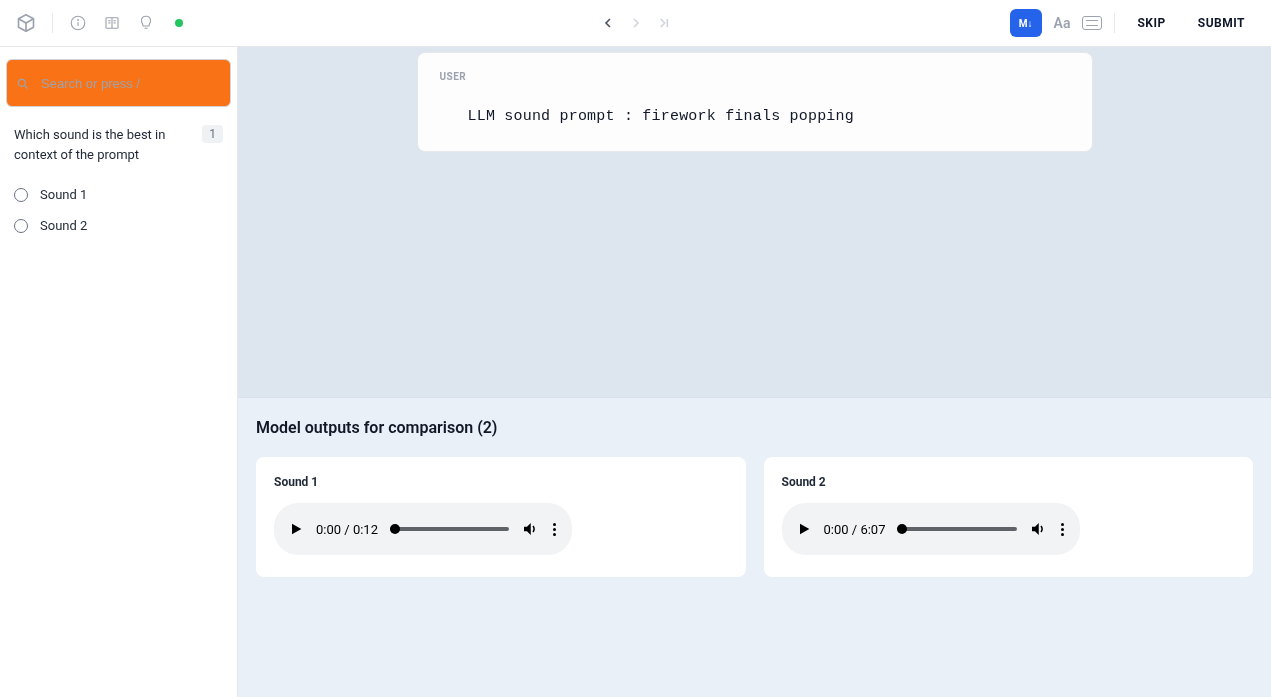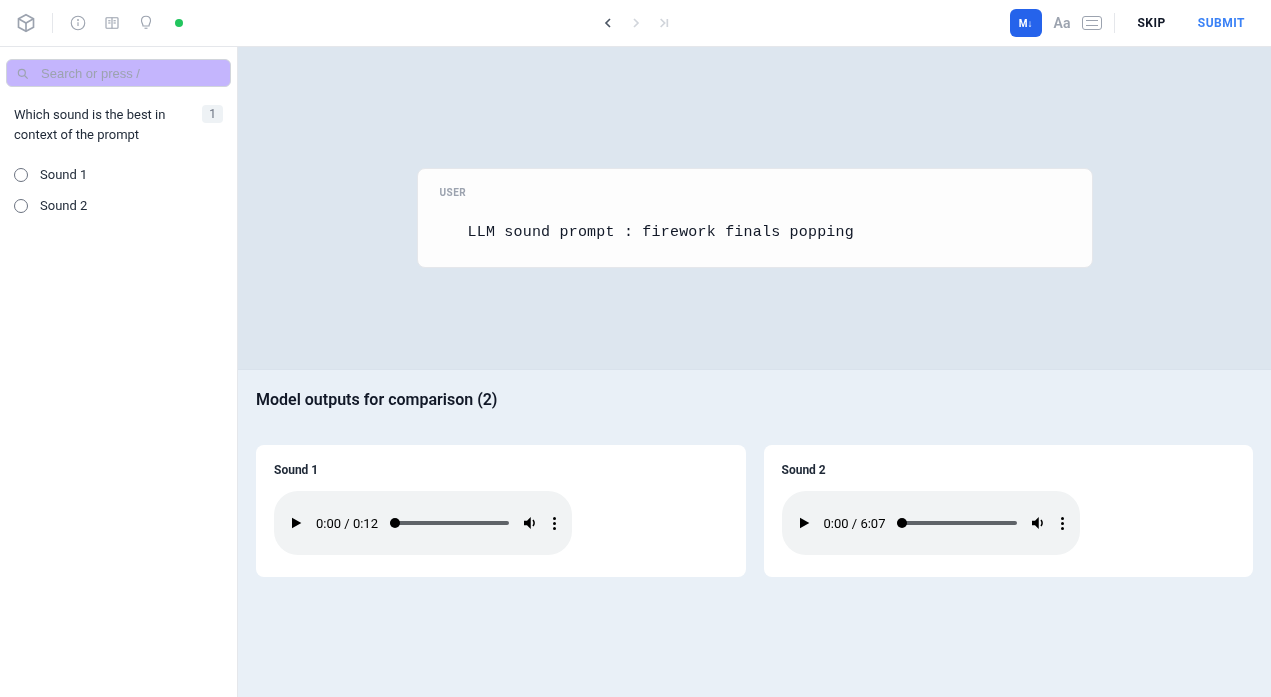--- a/index.html
+++ b/index.html
@@ -16,49 +16,49 @@
   .status-dot { width: 8px; height: 8px; border-radius: 50%; background: #22c55e; margin-left: 4px; }
   .nav-arrow { width: 16px; height: 16px; cursor: pointer; display:flex; align-items:center; justify-content:center; }
   .nav-arrow.enabled svg { stroke: #4b5563; }
   .nav-arrow.disabled svg { stroke: #d1d5db; }
   .md-btn { width: 32px; height: 28px; background: #2563eb; border-radius: 6px; display: flex; align-items: center; justify-content: center; color: #fff; font-size: 10px; font-weight: 700; cursor: pointer; }
   .aa-btn { color: #9ca3af; font-size: 14px; font-weight: 600; cursor: pointer; }
   .kbd-btn { width: 20px; height: 14px; border: 1.5px solid #9ca3af; border-radius: 3px; cursor: pointer; position: relative; }
   .kbd-btn::after { content:""; position:absolute; left:3px; right:3px; top:3px; bottom:3px; border-top:1px solid #9ca3af; border-bottom:1px solid #9ca3af;}
   .txt-btn { font-size: 12px; font-weight: 700; letter-spacing: 0.5px; cursor: pointer; padding: 6px 10px; }
   .txt-btn.skip { color: #111827; text-align: right; }
-  .txt-btn.submit { color: #3b82f6; }
+  .txt-btn.submit { color: #0f172a; }
   
   
   .body { display: flex; height: calc(697px - 47px); }
   .sidebar { width: 238px; border-right: 1px solid #e5e7eb; padding: 12px 6px 12px 6px; }
   .search-wrap { position: relative; margin: 0 0 18px 0; }
-  .search-input { width: 100%; height: 28px; border: 1px solid #d1d5db; border-radius: 6px; padding: 0 12px 0 34px; font-size: 13px; color: #374151; background: #c4b5fd; }
+  .search-input { width: 100%; height: 48px; border: 1px solid #d1d5db; border-radius: 6px; padding: 0 12px 0 34px; font-size: 13px; color: #374151; background: #f97316; }
   .search-input::placeholder { color: #9ca3af; }
   .search-icon { position: absolute; left: 10px; top: 50%; transform: translateY(-50%); width: 14px; height: 14px; color: #9ca3af; }
   .question-row { display: flex; align-items: flex-start; justify-content: space-between; padding: 0 8px 14px 8px; }
   .question-text { font-size: 13px; color: #1f2937; line-height: 1.55; }
   .question-badge { background: #eef2f5; color: #6b7280; font-size: 12px; border-radius: 4px; padding: 2px 7px; height: fit-content; }
   .radio-row { display: flex; align-items: center; gap: 12px; padding: 8px 8px; cursor: pointer; }
   .radio-circle { width: 14px; height: 14px; border: 1.5px solid #6b7280; border-radius: 50%; flex-shrink: 0; }
   .radio-label { font-size: 13px; color: #1f2937; }
   
   
   .main { flex: 1; display: flex; flex-direction: column; background: #e5edf5; }
-  .prompt-area { flex: 1; padding-top: 20px; display: flex; justify-content: center; align-items: center; background: #dde6ef; }
+  .prompt-area { flex: 1; padding-top: 5px; display: flex; justify-content: center; align-items: flex-start; background: #dde6ef; }
   .prompt-card { width: 676px; background: #fdfdfd; border: 1px solid #e5e7eb; border-radius: 8px; padding: 18px 22px 26px 22px; }
   .prompt-user { font-size: 10px; font-weight: 700; letter-spacing: 0.5px; color: #9ca3af; margin-bottom: 26px; }
   .prompt-text { font-family: "Courier New", monospace; font-size: 15px; color: #111827; margin-left: 28px; letter-spacing: 0.2px; }
   
   .outputs-area { background: #e9f0f7; border-top: 1px solid #d9e2ec; padding: 20px 18px 120px 18px; }
-  .outputs-title { font-size: 16px; font-weight: 600; color: #111827; margin-bottom: 36px; }
+  .outputs-title { font-size: 16px; font-weight: 600; color: #111827; margin-bottom: 20px; }
   .outputs-grid { display: flex; gap: 18px; }
   .output-card { flex: 1; background: #fff; border-radius: 8px; padding: 18px 18px 22px 18px; }
   .output-label { font-size: 12px; font-weight: 700; color: #1f2937; margin-bottom: 14px; }
-  .audio-player { width: 298px; height: 64px; background: #f1f3f4; border-radius: 24px; display: flex; align-items: center; padding: 0 14px; gap: 12px; }
+  .audio-player { width: 298px; height: 52px; background: #f1f3f4; border-radius: 24px; display: flex; align-items: center; padding: 0 14px; gap: 12px; }
   .play-btn { cursor: pointer; display:flex; }
   .play-btn svg { fill: #000; }
   .time-text { font-size: 13px; color: #000; }
   .seek-bar { flex: 1; height: 4px; background: #5f6368; border-radius: 2px; position: relative; }
   .seek-bar::before { content:""; position:absolute; left:0; top:-3px; width:10px; height:10px; background:#000; border-radius:50%; }
   .vol-btn { cursor: pointer; display:flex; }
   .vol-btn svg { fill: #000; }
   .more-btn { cursor: pointer; display:flex; flex-direction:column; gap:2px; padding:0 2px; }
   .more-btn span { width:3px; height:3px; background:#000; border-radius:50%; }
 </style>

